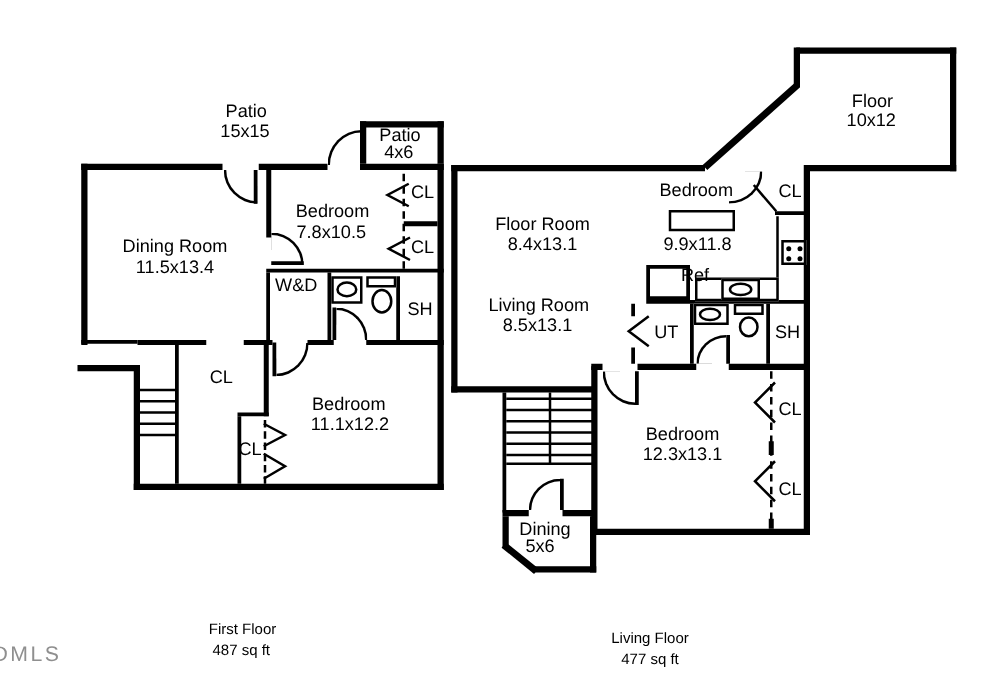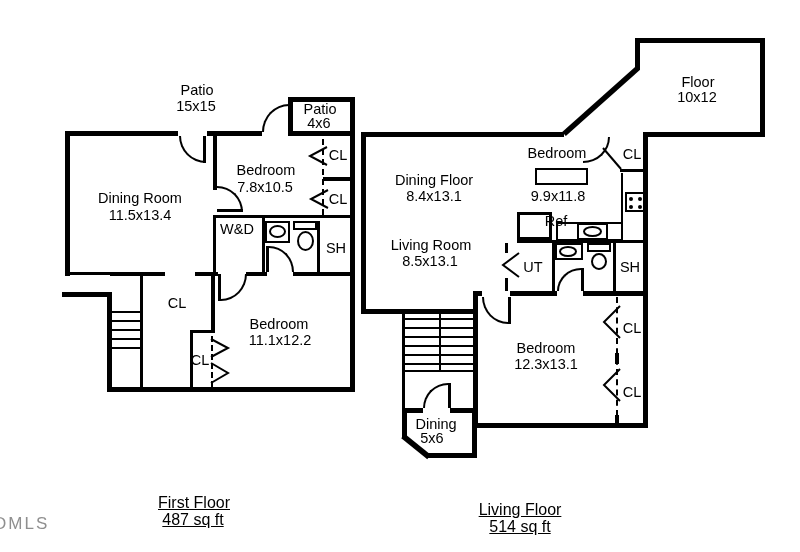--- a/index.html
+++ b/index.html
@@ -2,21 +2,21 @@
 <html><head>
 <meta charset="utf-8">
 <style>
   html,body{margin:0;padding:0;background:#fff;}
   .plan{position:relative;width:800px;height:552px;overflow:hidden;
         font-family:"Liberation Sans",sans-serif;color:#000;background:#fff;}
   .w{position:absolute;background:var(--wall,#000);}
   .dash{position:absolute;width:0;border-left:2px dashed var(--wall,#000);}
   .lbl{position:absolute;transform:translate(-50%,-50%);font-size:14.5px;
        line-height:1;white-space:nowrap;text-align:center;}
-  .cap{font-size:16px;text-decoration:underline;}
+  .cap{font-size:12px;}
   .fix{position:absolute;background:#fff;border:2.5px solid var(--wall,#000);box-sizing:border-box;}
   .oval{position:absolute;border:2.5px solid var(--wall,#000);border-radius:50%;box-sizing:border-box;background:#fff;}
   .arc{position:absolute;box-sizing:border-box;border:0 solid var(--wall,#000);}
   .dot{position:absolute;width:4px;height:4px;border-radius:50%;background:var(--wall,#000);}
   .svgl{position:absolute;left:0;top:0;}
   .svgl line,.svgl polyline{stroke:var(--wall,#000);fill:none;}
   .wm{position:absolute;font-size:17px;letter-spacing:2px;color:var(--wm,#8f8f8f);transform:none;}
 </style>
 </head>
 <body>
@@ -166,34 +166,34 @@
   <div class="lbl" style="left:336px;top:248px">SH</div>
   <div class="lbl" style="left:177px;top:303px">CL</div>
   <div class="lbl" style="left:200px;top:360px">CL</div>
   <div class="lbl" style="left:279px;top:324px">Bedroom</div>
   <div class="lbl" style="left:280px;top:340px">11.1x12.2</div>
   <div class="lbl cap" style="left:194px;top:503px">First Floor</div>
   <div class="lbl cap" style="left:193px;top:520px">487 sq ft</div>
 
   <div class="lbl" style="left:698px;top:82px">Floor</div>
   <div class="lbl" style="left:697px;top:97px">10x12</div>
-  <div class="lbl" style="left:434px;top:180px">Dining Floor</div>
+  <div class="lbl" style="left:434px;top:180px">Floor Room</div>
   <div class="lbl" style="left:434px;top:196px">8.4x13.1</div>
   <div class="lbl" style="left:431px;top:245px">Living Room</div>
   <div class="lbl" style="left:430px;top:261px">8.5x13.1</div>
   <div class="lbl" style="left:557px;top:153px">Bedroom</div>
   <div class="lbl" style="left:558px;top:196px">9.9x11.8</div>
   <div class="lbl" style="left:632px;top:154px">CL</div>
   <div class="lbl" style="left:556px;top:221px">Ref</div>
   <div class="lbl" style="left:533px;top:267px">UT</div>
   <div class="lbl" style="left:630px;top:267px">SH</div>
   <div class="lbl" style="left:632px;top:328px">CL</div>
   <div class="lbl" style="left:632px;top:392px">CL</div>
   <div class="lbl" style="left:546px;top:348px">Bedroom</div>
   <div class="lbl" style="left:546px;top:364px">12.3x13.1</div>
   <div class="lbl" style="left:436px;top:424px">Dining</div>
   <div class="lbl" style="left:432px;top:438px">5x6</div>
   <div class="lbl cap" style="left:520px;top:510px">Living Floor</div>
-  <div class="lbl cap" style="left:520px;top:527px">514 sq ft</div>
+  <div class="lbl cap" style="left:520px;top:527px">477 sq ft</div>
 
   <div class="wm" style="left:-6px;top:514px">DMLS</div>
 
 </div>
 
 </body></html>

